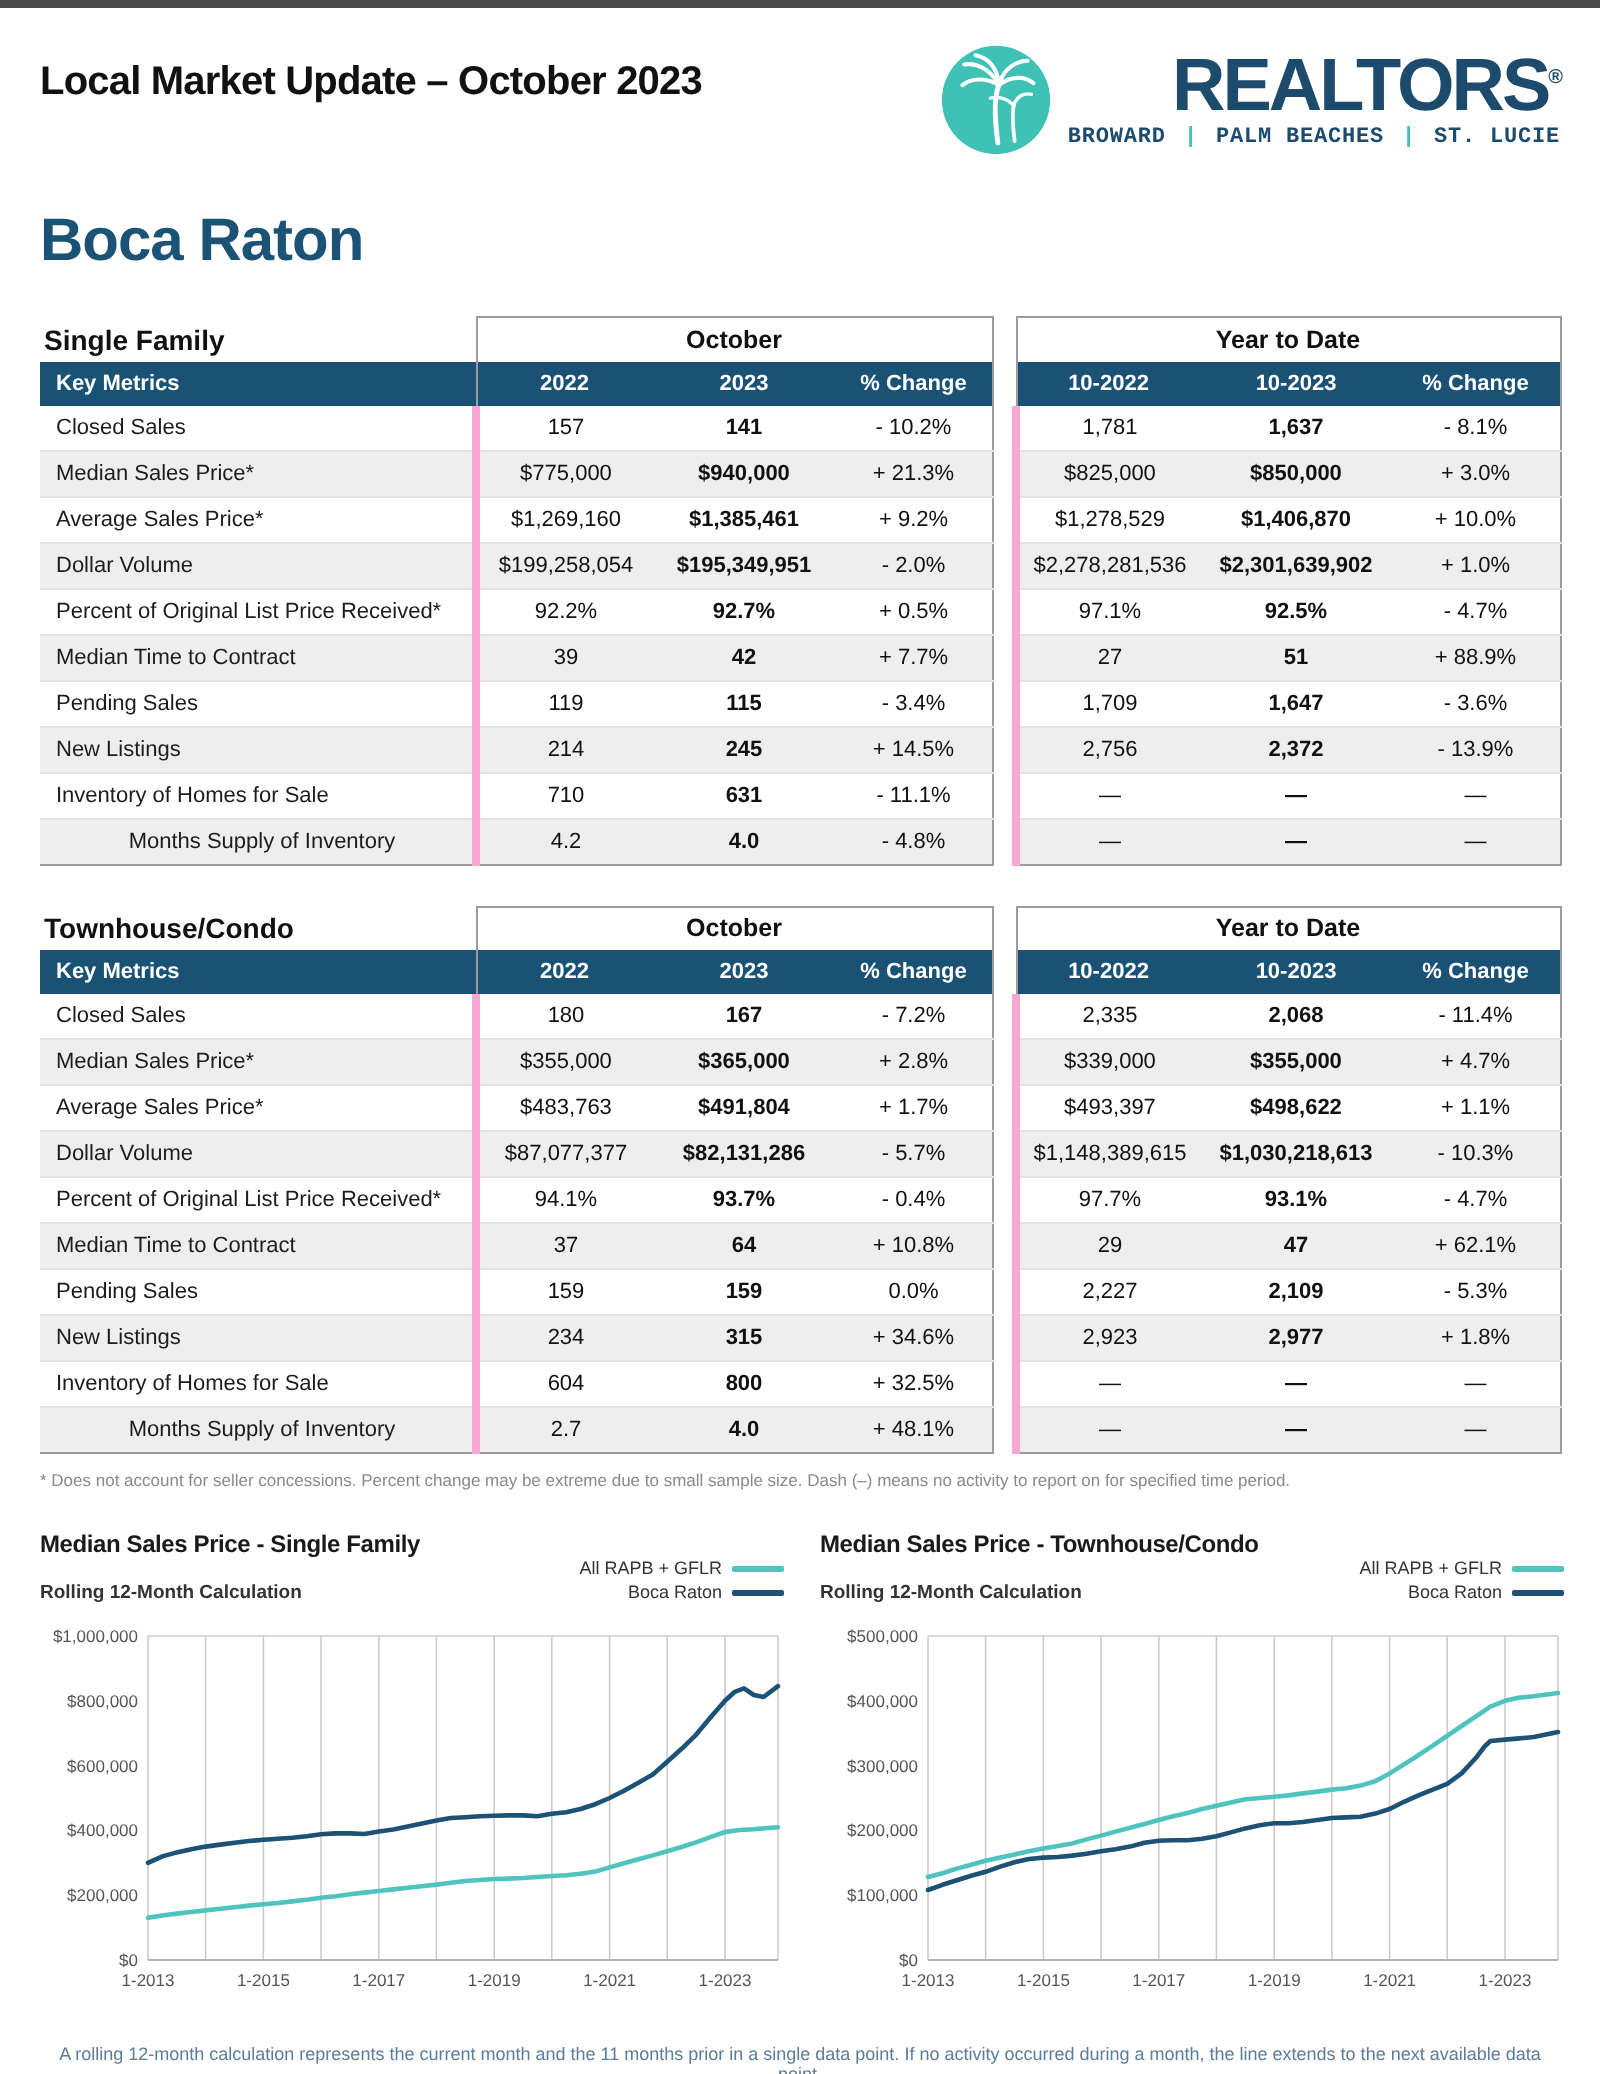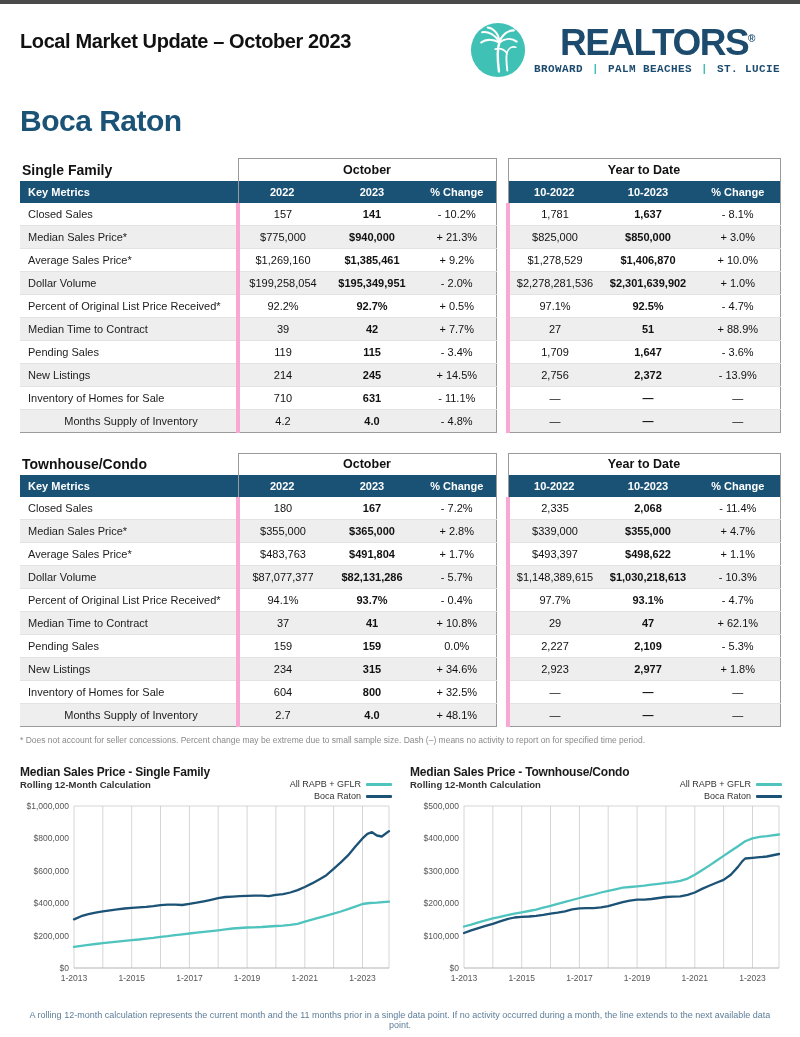--- a/index.html
+++ b/index.html
@@ -7,21 +7,21 @@
   body { font-family:"Liberation Sans", sans-serif; }
   .page { width:800px; height:1037px; background:#fff; position:relative; margin:0 auto; overflow:hidden; }
   .topbar { height:4px; background:#4a4a4a; width:100%; }
   .inner { padding:0 20px; }
 
   
   .hdr { display:flex; justify-content:space-between; align-items:flex-start; margin-top:18px; }
   .hdr h1 { font-size:20px; font-weight:bold; color:#111; letter-spacing:-0.4px; margin-top:8px; }
   .logo { display:flex; align-items:center; gap:8px; }
   .logo-circle { width:56px; height:56px; }
-  .logo-txt { display:flex; flex-direction:column; align-items:center; }
+  .logo-txt { display:flex; flex-direction:column; align-items:flex-end; }
   .logo-brand { font-size:37px; font-weight:bold; color:#1d4b6e; letter-spacing:-1.5px; line-height:0.95; }
   .logo-brand sup { font-size:10px; vertical-align:super; }
   .logo-tag { font-size:11px; font-weight:bold; color:#1d4b6e; letter-spacing:0.4px; margin-top:2px;font-family:Liberation Mono, monospace; }
   .logo-tag .sep { color:#3fc1b6; padding:0 2px; }
 
   .city { font-size:30px; font-weight:bold; color:#1b5377; margin-top:26px; letter-spacing:-0.5px; }
 
   
   table.mt { width:760px; border-collapse:collapse; table-layout:fixed; margin-top:20px; }
   table.mt col.c-lab { width:218px; } table.mt col.c-gap { width:12px; }
@@ -44,21 +44,21 @@
   tr.khead th.gr { border-right:1px solid #9b9b9b; }
   tr.drow:last-child td { border-bottom:1px solid #9b9b9b;text-align:center; }
   tr.drow:last-child td.gap { border-bottom:none !important; }
 
   .footnote { font-size:8.5px; color:#8a8a8a; margin-top:8px; }
 
   
   .charts { display:flex; gap:18px; margin-top:20px; }
   .chartbox { width:372px; position:relative; }
   .c-title { font-size:12px; font-weight:bold; color:#1a1a1a; letter-spacing:-0.2px; }
-  .c-sub { font-size:9.5px; font-weight:bold; color:#333; margin-top:0; }
+  .c-sub { font-size:9.5px; font-weight:bold; color:#333; margin-top:12px; }
   .legend { position:absolute; top:13px; right:0; text-align:right; }
   .leg-item { font-size:9px; color:#333; line-height:12px; white-space:nowrap; }
   .leg-line { display:inline-block; width:26px; height:3px; vertical-align:middle; margin-left:5px; border-radius:1px; }
   .chartbox svg { display:block; margin-top:10px; }
   .chartbox svg text { font-size:8.5px; fill:#555; font-family:"Liberation Sans", sans-serif; }
 
   .rolling-note { font-size:9px; color:#5c7d99; text-align:center; margin-top:22px; }
 </style>
 </head>
 <body>
@@ -302,21 +302,21 @@
       <td class="b">93.7%</td>
       <td class="gr">- 0.4%</td>
       <td class="gap"></td>
       <td class="gl">97.7%</td>
       <td class="b">93.1%</td>
       <td class="gr">- 4.7%</td>
           </tr>
           <tr class="drow alt">
       <td class="lab">Median Time to Contract</td>
       <td class="gl">37</td>
-      <td class="b">41</td>
+      <td class="b">64</td>
       <td class="gr">+ 10.8%</td>
       <td class="gap"></td>
       <td class="gl">29</td>
       <td class="b">47</td>
       <td class="gr">+ 62.1%</td>
           </tr>
           <tr class="drow">
       <td class="lab">Pending Sales</td>
       <td class="gl">159</td>
       <td class="b">159</td>

